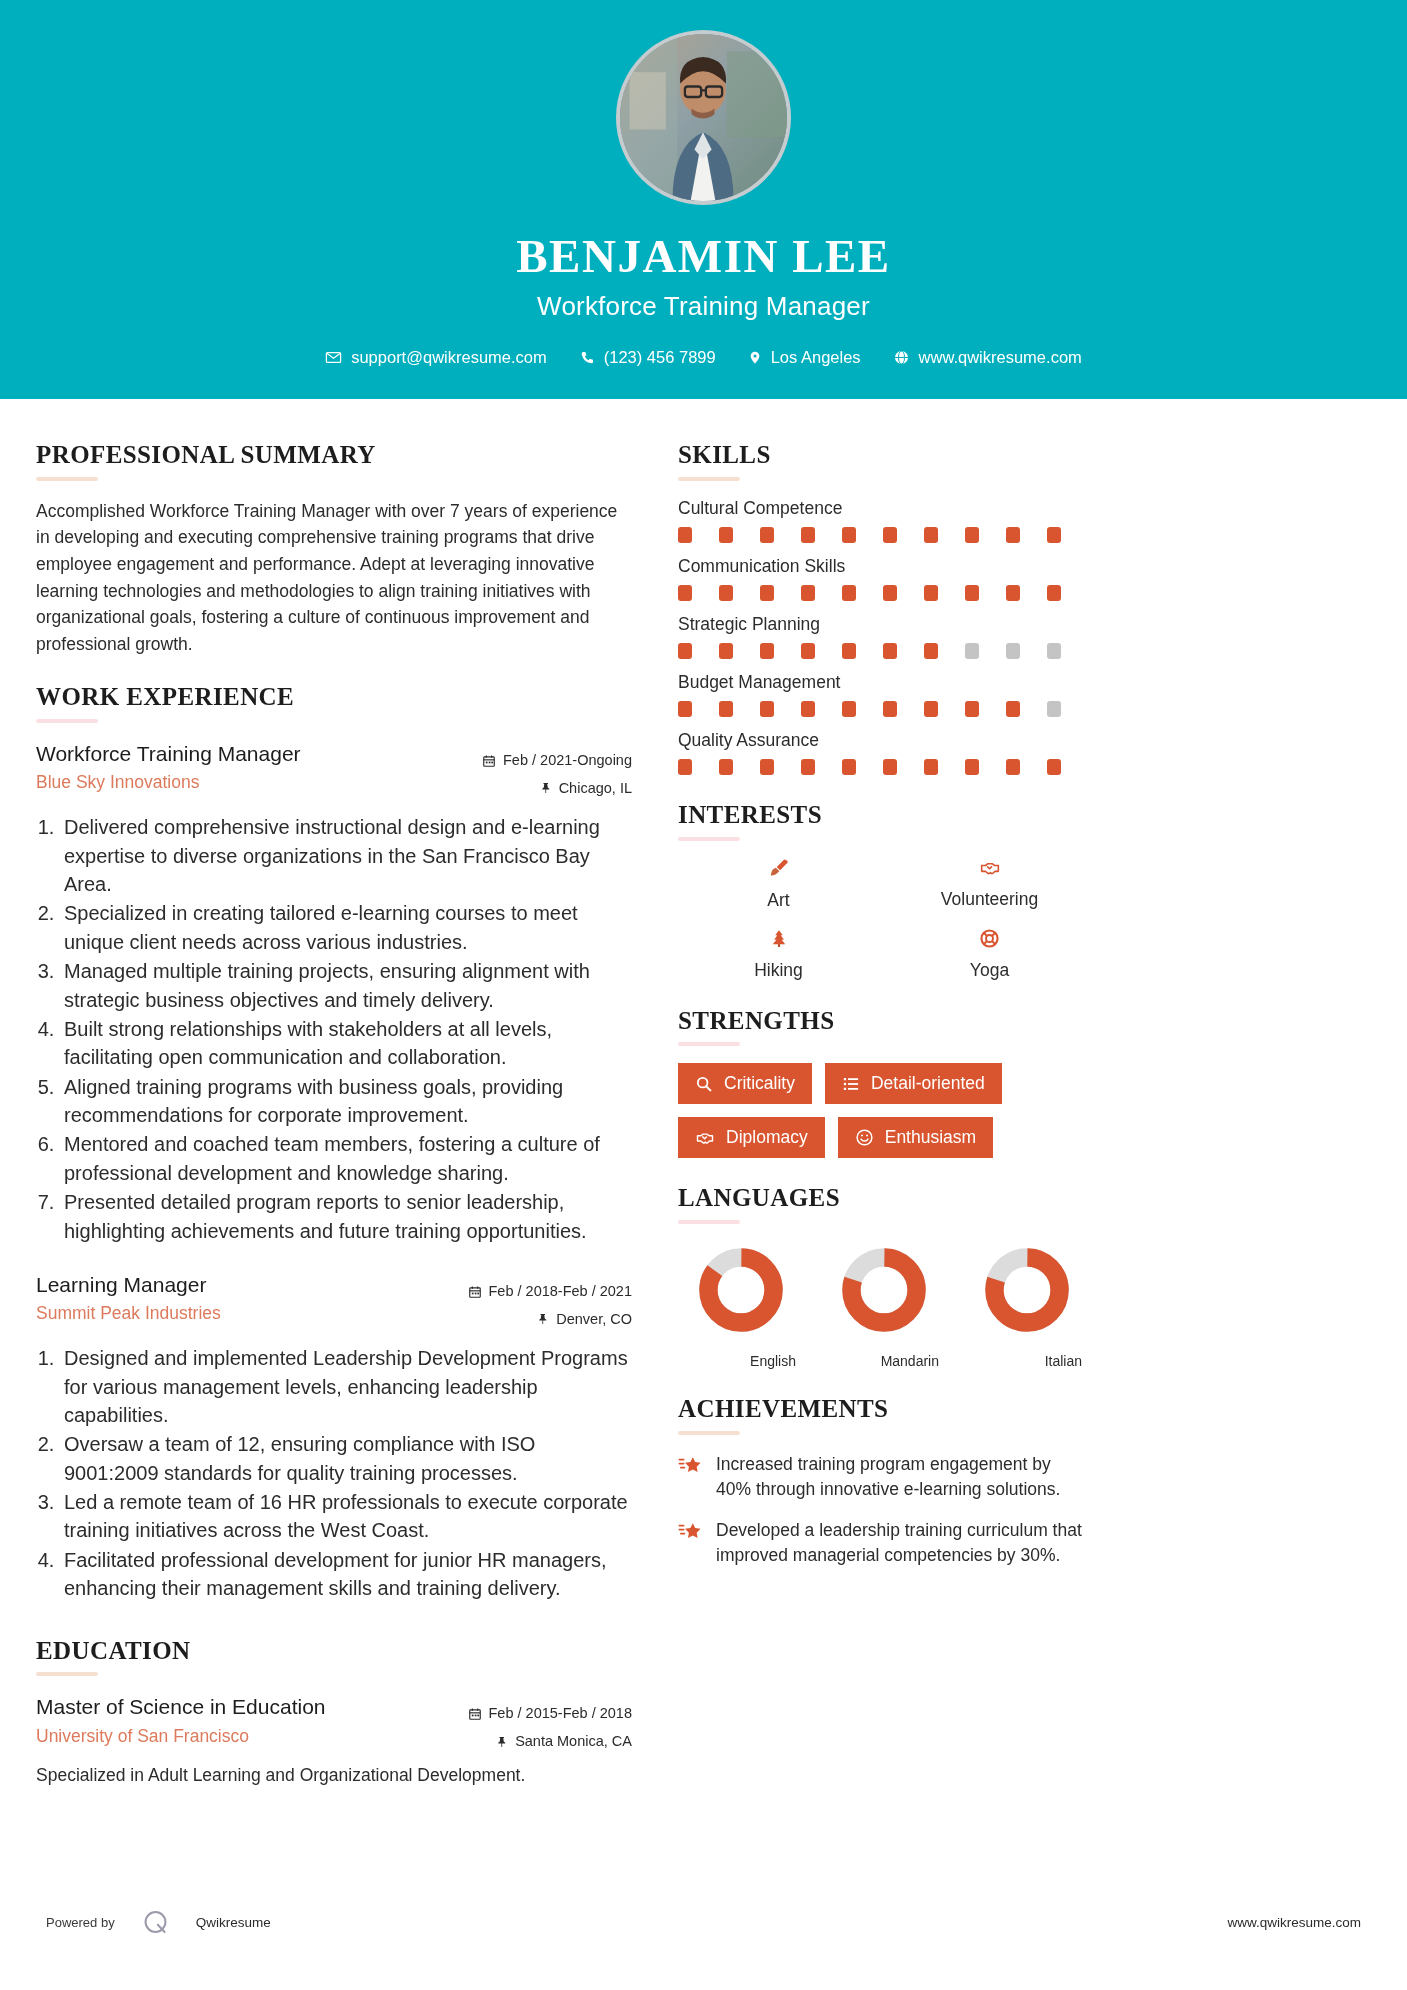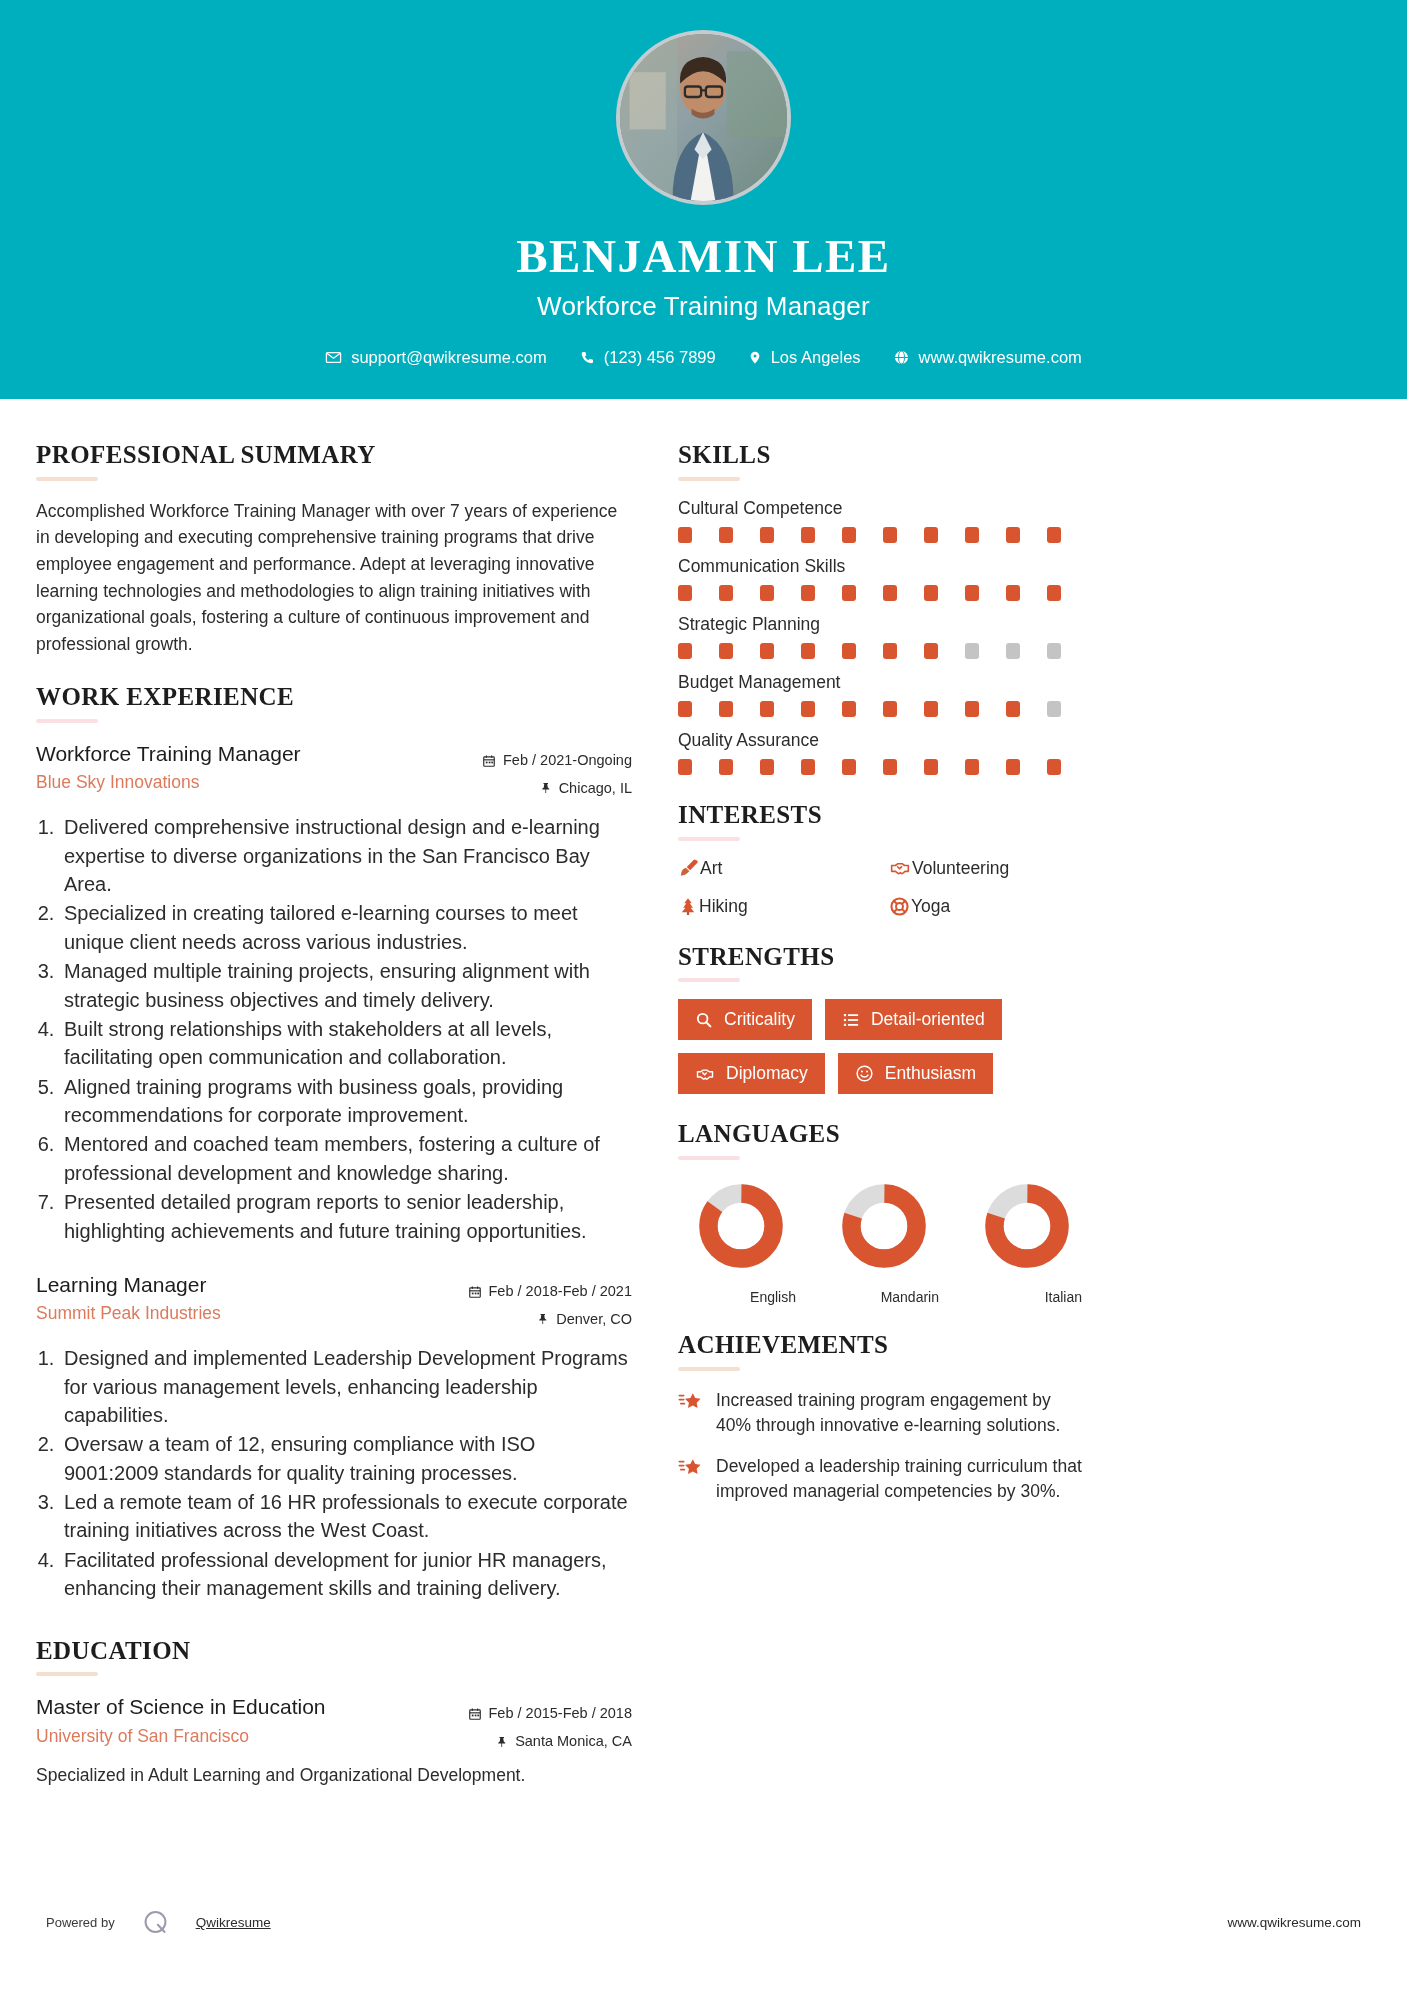--- a/index.html
+++ b/index.html
@@ -177,23 +177,24 @@
   
   .interest-grid {
     display: grid;
     grid-template-columns: 1fr 1fr;
     row-gap: 17px;
     column-gap: 10px;
   }
   .interest {
     display: flex;
     align-items: center;
-    gap: 1px;
+    gap: 11px;
     font-size: 17.5px;
     color: #2c2c2c;
+    flex-direction: column;
   }
   .interest svg { display: block; }
 
   
   .strengths {
     display: flex;
     flex-wrap: wrap;
     gap: 13px;
   }
   .strength {
@@ -243,21 +244,20 @@
     padding: 0 46px;
     display: flex;
     align-items: center;
     justify-content: space-between;
     font-size: 13px;
     color: #3a3a3a;
   }
   .powered { display: flex; align-items: center; gap: 27px; }
   .powered .qlogo svg { display: block; }
   .powered .brand {
-    text-decoration: underline;
     color: #2b2b2b;
     font-size: 13.5px;
   }
   .foot-url { color: #2b2b2b; font-size: 13.5px; }
 </style>
 </head>
 <body>
 
 <div class="page">
 

